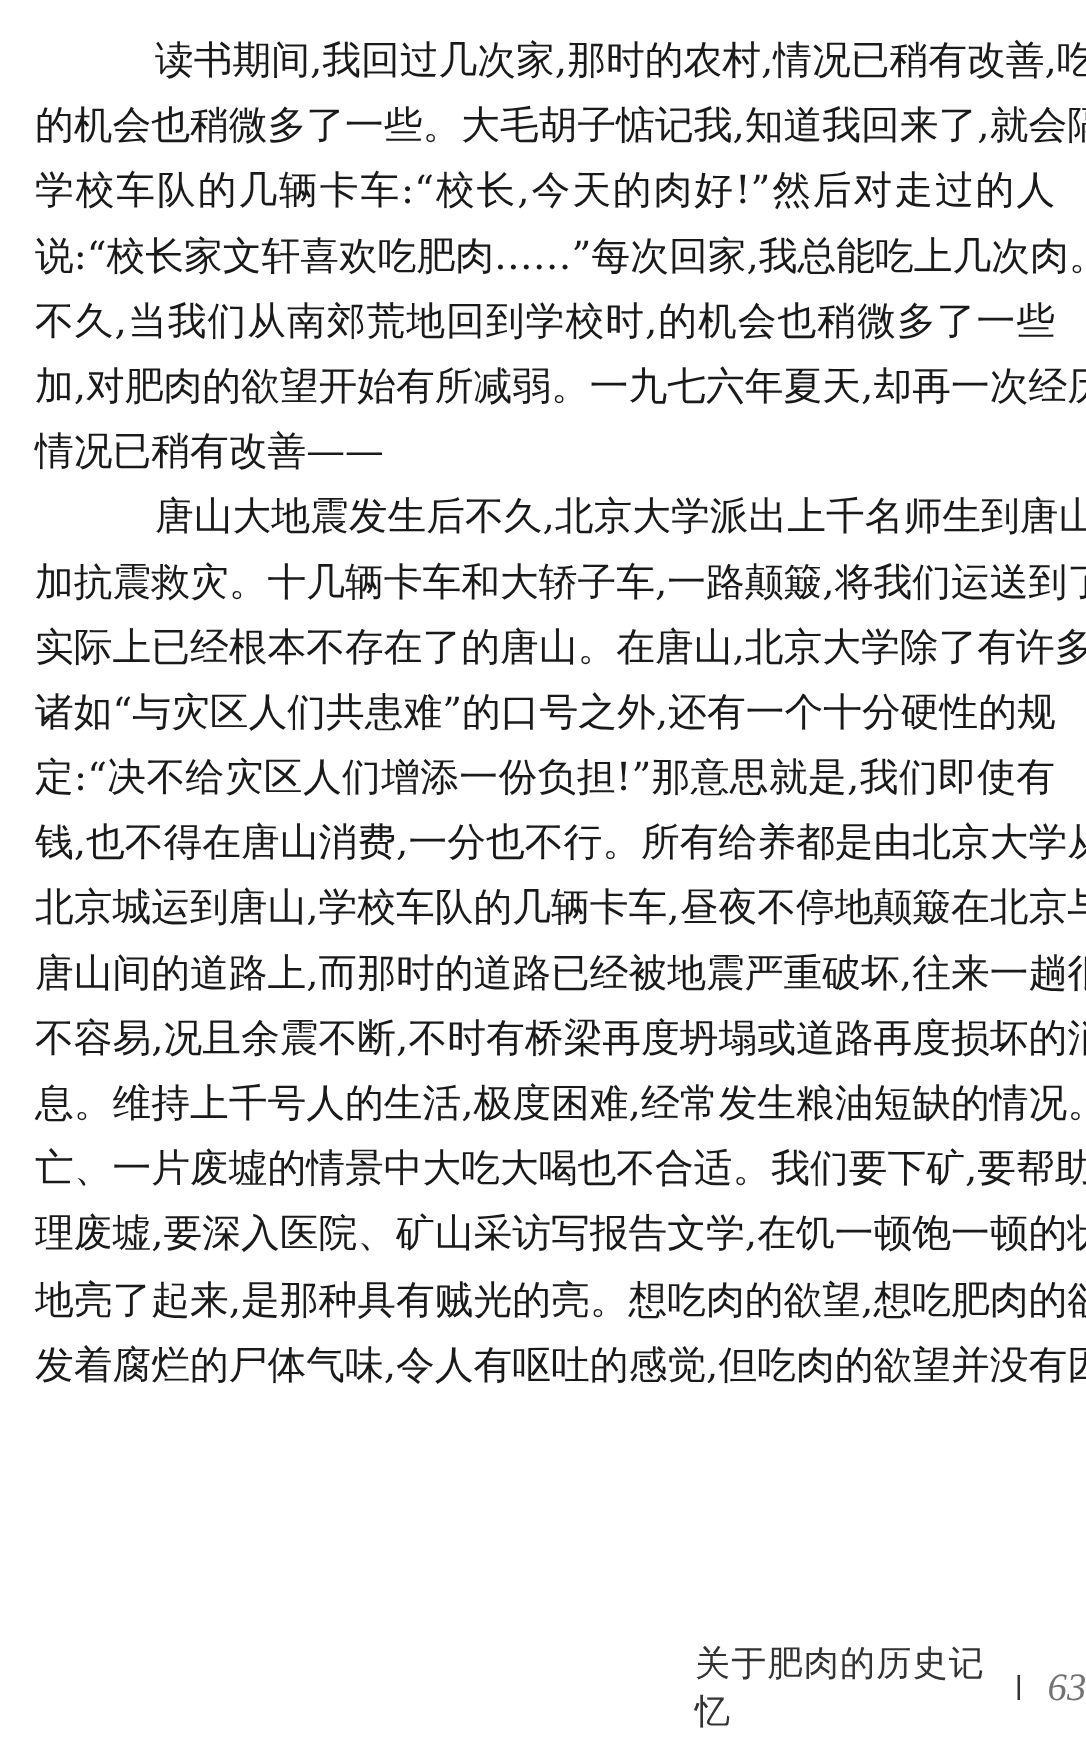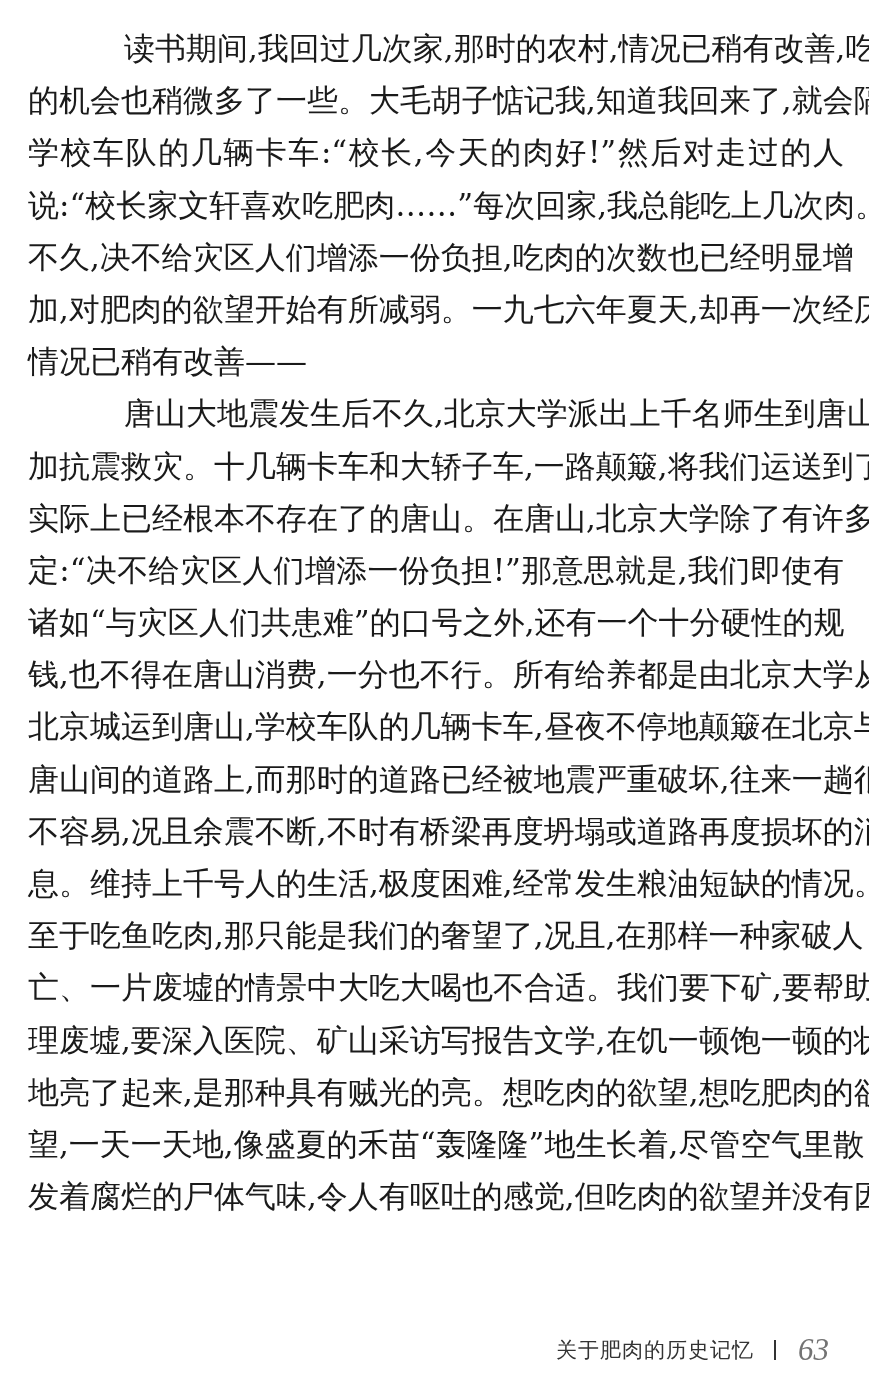--- a/index.html
+++ b/index.html
@@ -41,21 +41,21 @@
       position: absolute;
       top: 1330px;
       left: 556px;
       height: 40px;
       display: flex;
       align-items: center;
       color: #333333;
     }
     .running-title {
       font-family: Liberation Serif, serif;
-      font-size: 21px;
+      font-size: 28px;
       letter-spacing: 1px;
     }
     .separator {
       display: inline-block;
       width: 2px;
       height: 20px;
       background: #333333;
       margin: 0 22px 0 20px;
     }
     .page-number {
@@ -67,40 +67,38 @@
   </style>
 </head>
 <body>
 
 <div class="page-body">
   <div class="paragraph">
     <span class="line indent">读书期间,我回过几次家,那时的农村,情况已稍有改善,吃肉</span>
     <span class="line">的机会也稍微多了一些。大毛胡子惦记我,知道我回来了,就会隔</span>
     <span class="line">学校车队的几辆卡车:“校长,今天的肉好!”然后对走过的人</span>
     <span class="line">说:“校长家文轩喜欢吃肥肉……”每次回家,我总能吃上几次肉。</span>
-    <span class="line">不久,决不给灾区人们增添一份负担,吃肉的次数也已经明显增</span>
+    <span class="line">不久,当我们从南郊荒地回到学校时,的机会也稍微多了一些</span>
     <span class="line">加,对肥肉的欲望开始有所减弱。一九七六年夏天,却再一次经历</span>
     <span class="line last">情况已稍有改善——</span>
   </div>
   <div class="paragraph">
     <span class="line indent">唐山大地震发生后不久,北京大学派出上千名师生到唐山参</span>
     <span class="line">加抗震救灾。十几辆卡车和大轿子车,一路颠簸,将我们运送到了</span>
     <span class="line">实际上已经根本不存在了的唐山。在唐山,北京大学除了有许多</span>
+    <span class="line">诸如“与灾区人们共患难”的口号之外,还有一个十分硬性的规</span>
     <span class="line">定:“决不给灾区人们增添一份负担!”那意思就是,我们即使有</span>
-    <span class="line">诸如“与灾区人们共患难”的口号之外,还有一个十分硬性的规</span>
     <span class="line">钱,也不得在唐山消费,一分也不行。所有给养都是由北京大学从</span>
     <span class="line">北京城运到唐山,学校车队的几辆卡车,昼夜不停地颠簸在北京与</span>
     <span class="line">唐山间的道路上,而那时的道路已经被地震严重破坏,往来一趟很</span>
     <span class="line">不容易,况且余震不断,不时有桥梁再度坍塌或道路再度损坏的消</span>
     <span class="line">息。维持上千号人的生活,极度困难,经常发生粮油短缺的情况。</span>
-    <span class="line">至于吃鱼吃肉,那只能是我们的奢望了,况且,在那样一种家破人</span>
     <span class="line">亡、一片废墟的情景中大吃大喝也不合适。我们要下矿,要帮助清</span>
     <span class="line">理废墟,要深入医院、矿山采访写报告文学,在饥一顿饱一顿的状</span>
     <span class="line">地亮了起来,是那种具有贼光的亮。想吃肉的欲望,想吃肥肉的欲</span>
-    <span class="line">望,一天一天地,像盛夏的禾苗“轰隆隆”地生长着,尽管空气里散</span>
     <span class="line">发着腐烂的尸体气味,令人有呕吐的感觉,但吃肉的欲望并没有因</span>
   </div>
 </div>
 
 <div class="footer">
   <span class="running-title">关于肥肉的历史记忆</span>
   <span class="separator"></span>
   <span class="page-number">63</span>
 </div>
 

